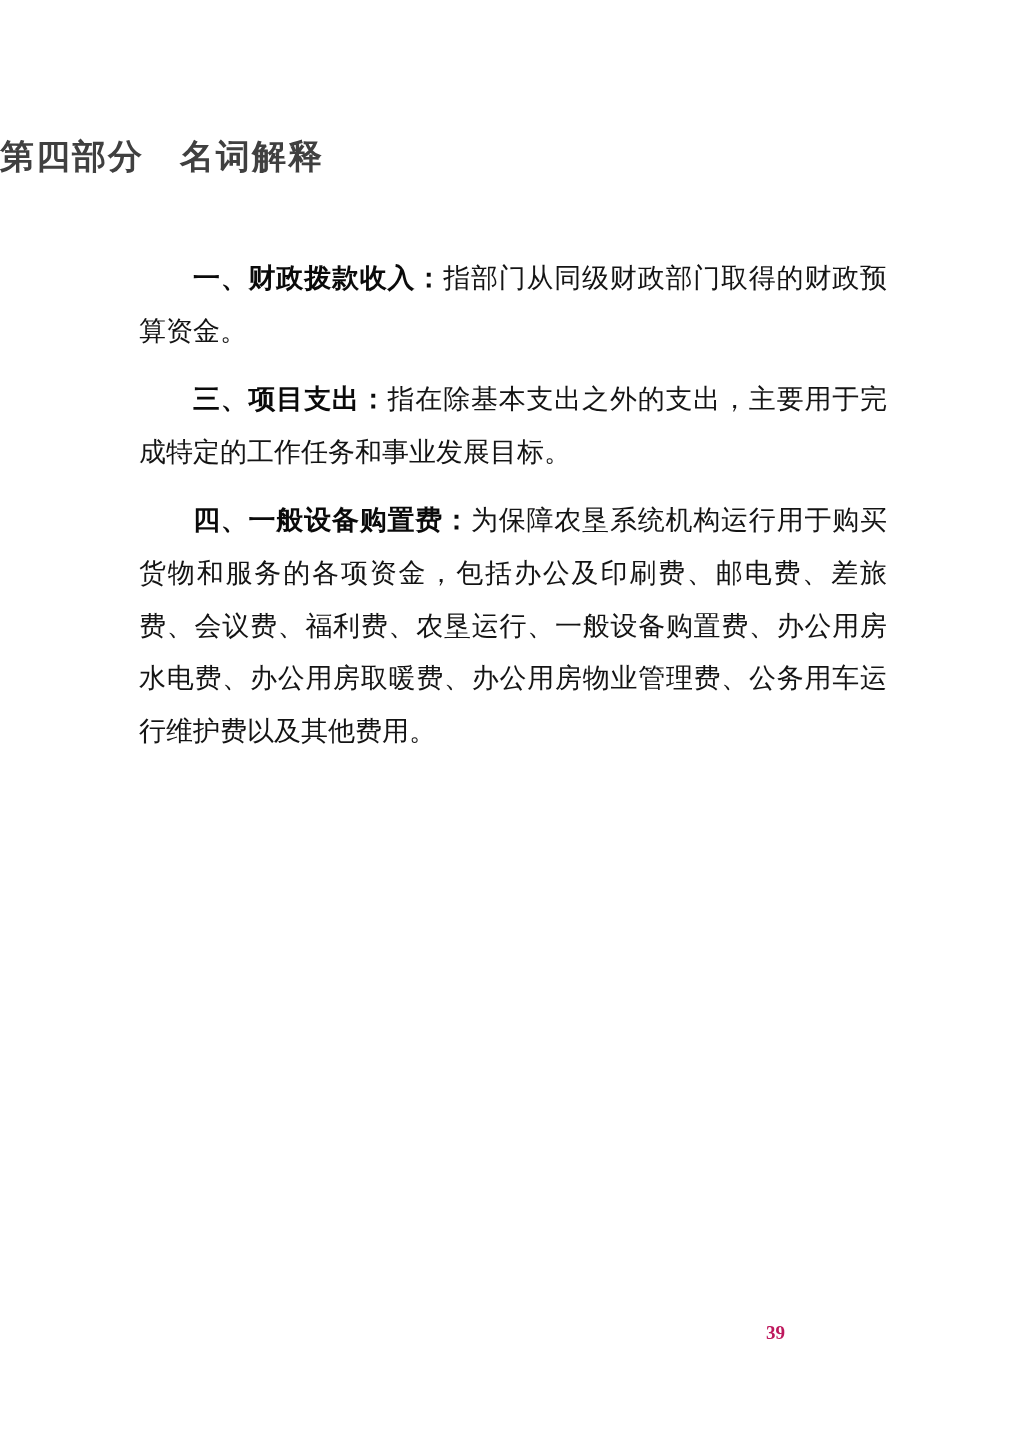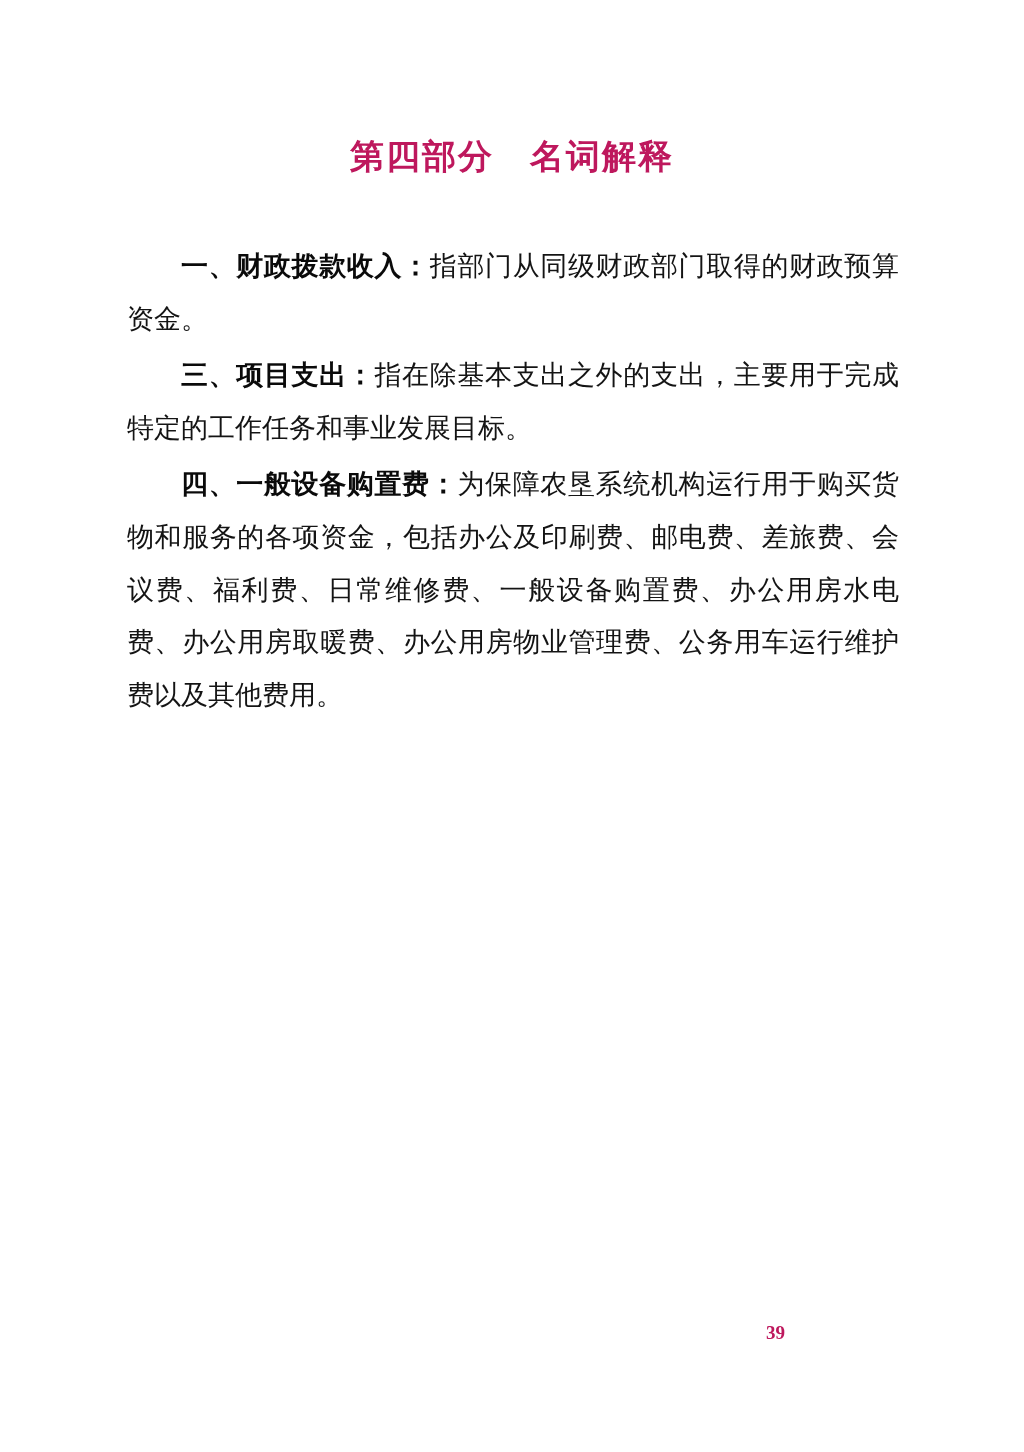--- a/index.html
+++ b/index.html
@@ -15,35 +15,34 @@
     background: #ffffff;
     overflow: hidden;
     color: #111111;
     font-family: "Liberation Serif", serif;
   }
   .doc-title {
     position: absolute;
     top: 134px;
     left: 0;
     width: 100%;
-    text-align: center;
     font-size: 34px;
     font-weight: bold;
     letter-spacing: 2px;
     font-family: "Liberation Sans", sans-serif;
-    color: #be185d;
+    color: #404040;
   }
   .content {
     position: absolute;
     top: 236px;
     left: 123px;
     width: 780px;
   }
   .content p {
-    margin: 4px;
+    margin: 16px;
     padding: 0;
     text-indent: 2em;
     text-align: justify;
     font-size: 27px;
     line-height: 52.6px;
     color: #141414;
   }
   .term-lead {
     font-weight: bold;
     font-family: "Liberation Sans", sans-serif;
@@ -71,21 +70,21 @@
     <p>
       <span class="term-lead">一、财政拨款收入：</span><span>指部门从同级财政部门取得的财政预算资金。</span>
     </p>
 
 
     <p>
       <span class="term-lead">三、项目支出：</span><span>指在除基本支出之外的支出，主要用于完成特定的工作任务和事业发展目标。</span>
     </p>
 
     <p>
-      <span class="term-lead">四、一般设备购置费：</span><span>为保障农垦系统机构运行用于购买货物和服务的各项资金，包括办公及印刷费、邮电费、差旅费、会议费、福利费、日常维修费、一般设备购置费、办公用房水电费、办公用房取暖费、办公用房物业管理费、公务用车运行维护费以及其他费用。</span>
+      <span class="term-lead">四、一般设备购置费：</span><span>为保障农垦系统机构运行用于购买货物和服务的各项资金，包括办公及印刷费、邮电费、差旅费、会议费、福利费、农垦运行、一般设备购置费、办公用房水电费、办公用房取暖费、办公用房物业管理费、公务用车运行维护费以及其他费用。</span>
     </p>
 
 
   </div>
 
   <div class="page-number">39</div>
 
 </div>
 
 </body></html>

